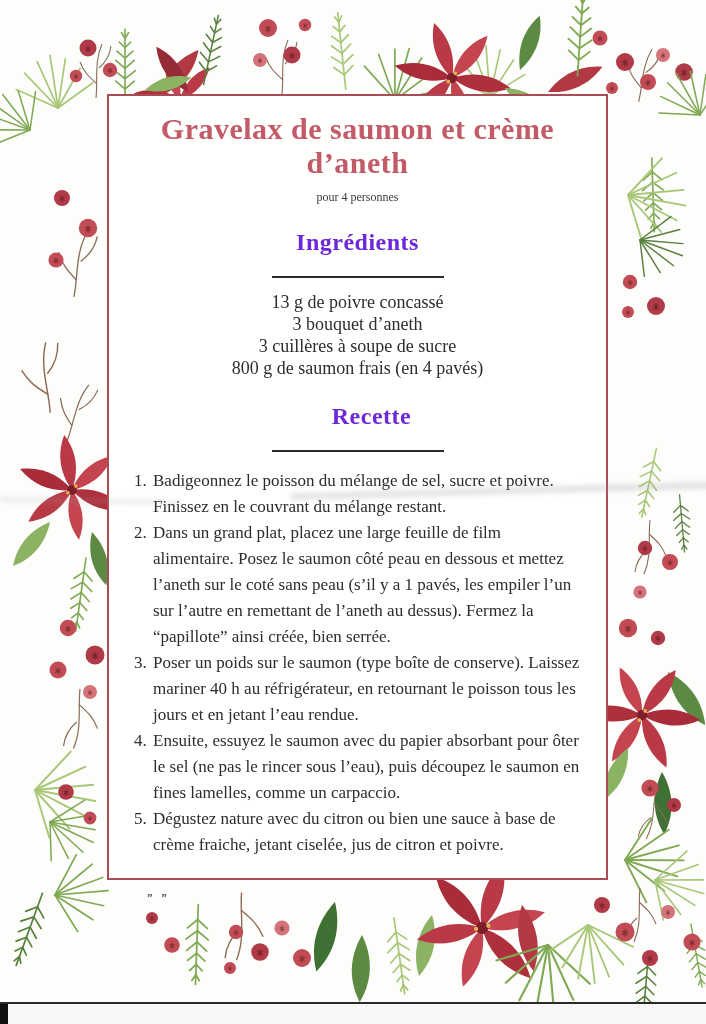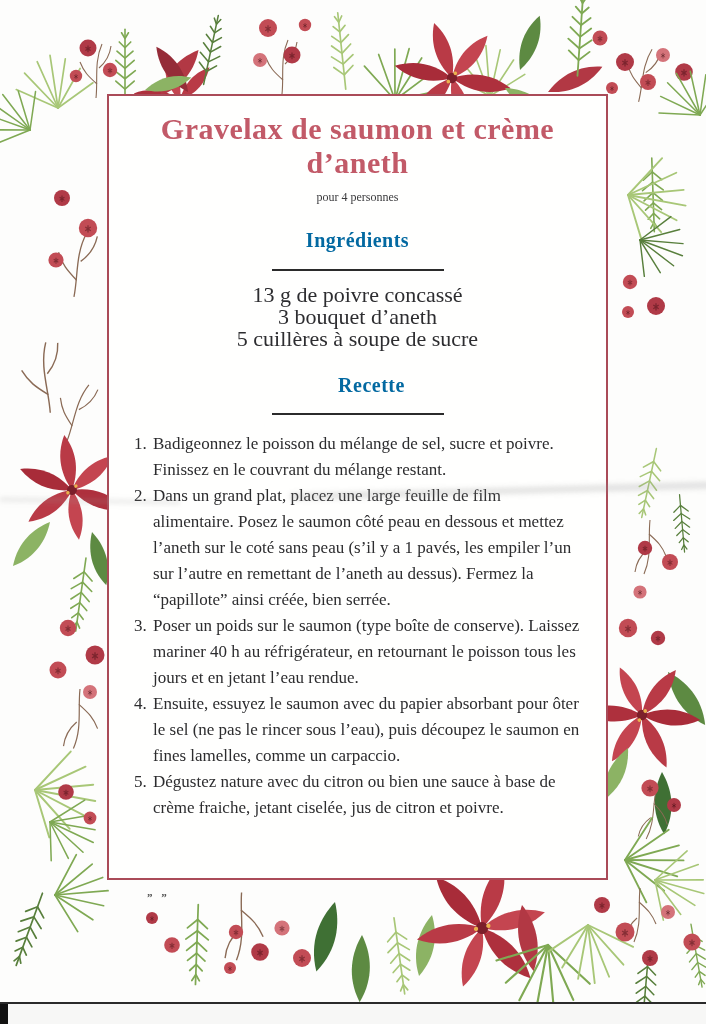--- a/index.html
+++ b/index.html
@@ -20,27 +20,27 @@
     background:#fffffe;border:2px solid #aa4b58;box-sizing:border-box;
     z-index:2;text-align:center;
   }
   .card-title{
     margin:16px auto 0;max-width:430px;
     font-size:30px;line-height:34px;font-weight:700;letter-spacing:.5px;
     color:#c25a68;
   }
   .servings{margin-top:10px;font-size:12px;color:#3a3a3c;}
   .section-heading{
-    margin-top:24px;font-size:20px;font-weight:700;letter-spacing:.5px;color:#0369a1;
+    margin-top:24px;font-size:24px;font-weight:700;letter-spacing:.5px;color:#6d28d9;
   }
   .section-heading.recette{margin-top:24px;padding-left:28px;}
   .divider{
     width:172px;border:none;border-top:2px solid #2b2b2b;margin:11px auto 0;
   }
-  .ingredients{margin-top:13px;font-size:22px;line-height:22px;color:#2d2d30;}
+  .ingredients{margin-top:13px;font-size:18px;line-height:22px;color:#2d2d30;}
   .steps{
     margin:16px 0 0;padding:0 26px 0 44px;
     text-align:left;font-size:17px;line-height:26px;color:#2c2c2e;
     list-style:none;counter-reset:stepc;
   }
   .steps li{position:relative;counter-increment:stepc;}
   .steps li::before{
     content:counter(stepc) ".";position:absolute;left:-19px;top:0;
   }
   
@@ -227,21 +227,22 @@
 <div class="card">
   <h1 class="card-title">Gravelax de saumon et crème d’aneth</h1>
   <div class="servings">pour 4 personnes</div>
 
   <h2 class="section-heading">Ingrédients</h2>
   <hr class="divider">
 
   <div class="ingredients">
     <div>13 g de poivre concassé</div>
     <div>3 bouquet d’aneth</div>
-    <div>5 cuillères à soupe de sucre</div>
+    <div>3 cuillères à soupe de sucre</div>
+    <div>800 g de saumon frais (en 4 pavés)</div>
   </div>
 
   <h2 class="section-heading recette">Recette</h2>
   <hr class="divider">
 
   <ol class="steps">
     <li>Badigeonnez le poisson du mélange de sel, sucre et poivre. Finissez en le couvrant du mélange restant.</li>
     <li>Dans un grand plat, placez une large feuille de film alimentaire. Posez le saumon côté peau en dessous et mettez l’aneth sur le coté sans peau (s’il y a 1 pavés, les empiler l’un sur l’autre en remettant de l’aneth au dessus). Fermez la “papillote” ainsi créée, bien serrée.</li>
     <li>Poser un poids sur le saumon (type boîte de conserve). Laissez mariner 40 h au réfrigérateur, en retournant le poisson tous les jours et en jetant l’eau rendue.</li>
     <li>Ensuite, essuyez le saumon avec du papier absorbant pour ôter le sel (ne pas le rincer sous l’eau), puis découpez le saumon en fines lamelles, comme un carpaccio.</li>

